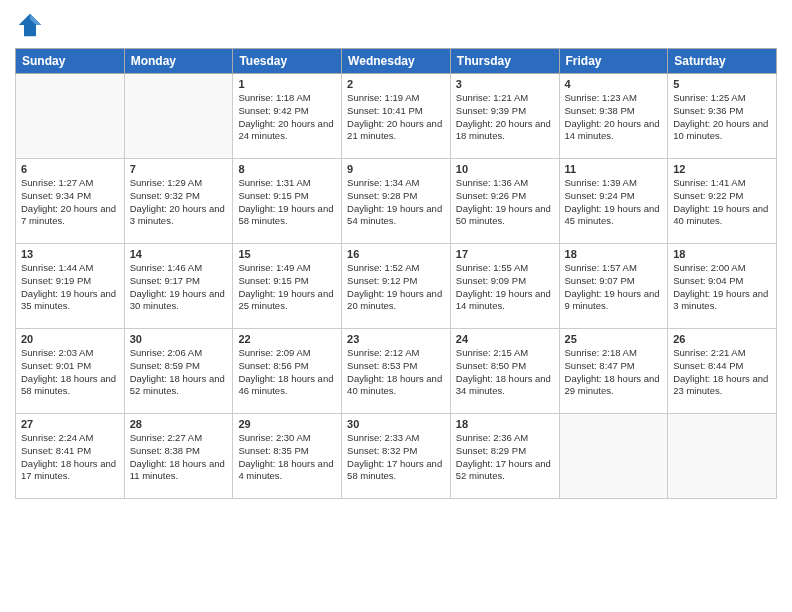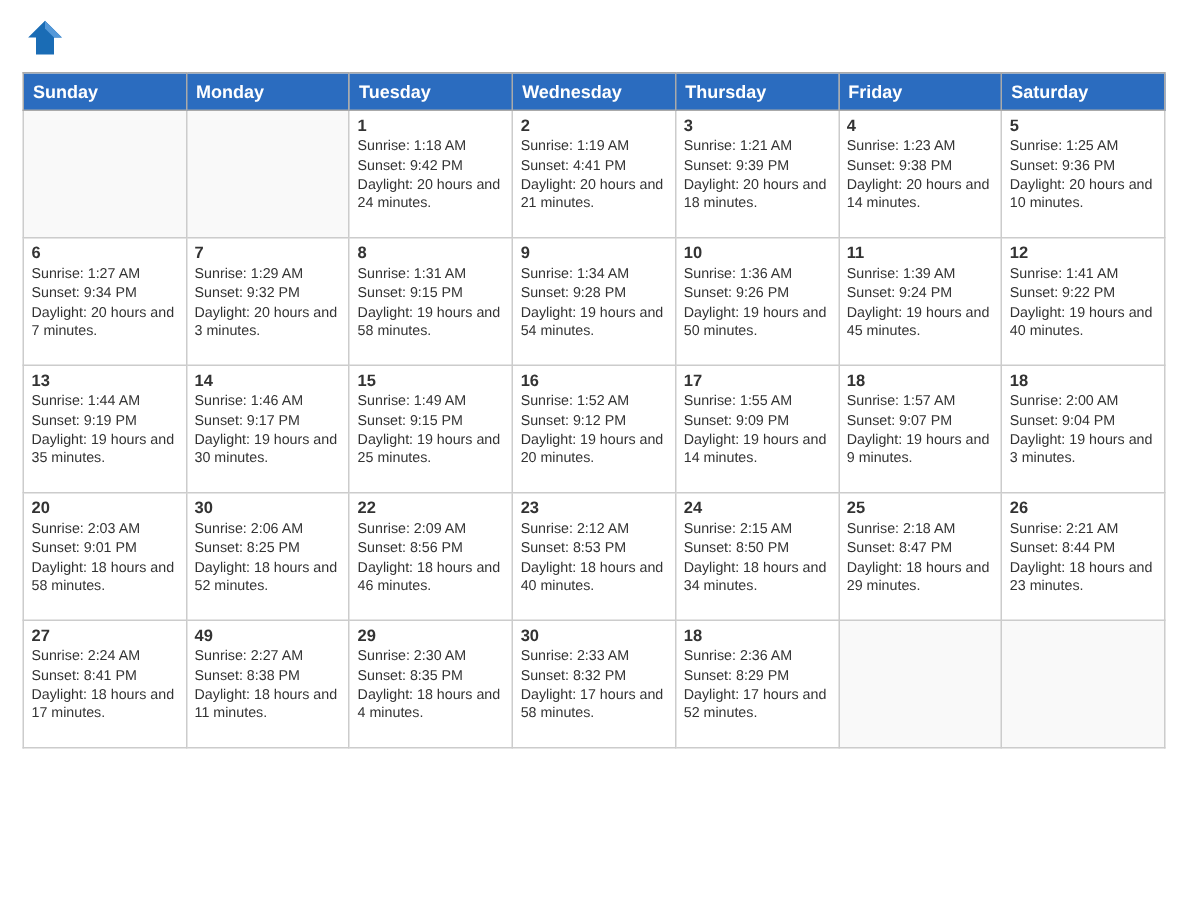--- a/index.html
+++ b/index.html
@@ -137,21 +137,21 @@
           <td class="empty-cell"></td>
           <td>
             <span class="day-num">1</span>
             <div class="day-info">Sunrise: 1:18 AM
 Sunset: 9:42 PM
 Daylight: 20 hours and 24 minutes.</div>
           </td>
           <td>
             <span class="day-num">2</span>
             <div class="day-info">Sunrise: 1:19 AM
-Sunset: 4:41 PM
+Sunset: 10:41 PM
 Daylight: 20 hours and 21 minutes.</div>
           </td>
           <td>
             <span class="day-num">3</span>
             <div class="day-info">Sunrise: 1:21 AM
 Sunset: 9:39 PM
 Daylight: 20 hours and 18 minutes.</div>
           </td>
           <td>
             <span class="day-num">4</span>
@@ -257,21 +257,21 @@
         <tr>
           <td>
             <span class="day-num">20</span>
             <div class="day-info">Sunrise: 2:03 AM
 Sunset: 9:01 PM
 Daylight: 18 hours and 58 minutes.</div>
           </td>
           <td>
             <span class="day-num">30</span>
             <div class="day-info">Sunrise: 2:06 AM
-Sunset: 8:25 PM
+Sunset: 8:59 PM
 Daylight: 18 hours and 52 minutes.</div>
           </td>
           <td>
             <span class="day-num">22</span>
             <div class="day-info">Sunrise: 2:09 AM
 Sunset: 8:56 PM
 Daylight: 18 hours and 46 minutes.</div>
           </td>
           <td>
             <span class="day-num">23</span>
@@ -299,21 +299,21 @@
           </td>
         </tr>
         <tr>
           <td>
             <span class="day-num">27</span>
             <div class="day-info">Sunrise: 2:24 AM
 Sunset: 8:41 PM
 Daylight: 18 hours and 17 minutes.</div>
           </td>
           <td>
-            <span class="day-num">49</span>
+            <span class="day-num">28</span>
             <div class="day-info">Sunrise: 2:27 AM
 Sunset: 8:38 PM
 Daylight: 18 hours and 11 minutes.</div>
           </td>
           <td>
             <span class="day-num">29</span>
             <div class="day-info">Sunrise: 2:30 AM
 Sunset: 8:35 PM
 Daylight: 18 hours and 4 minutes.</div>
           </td>

